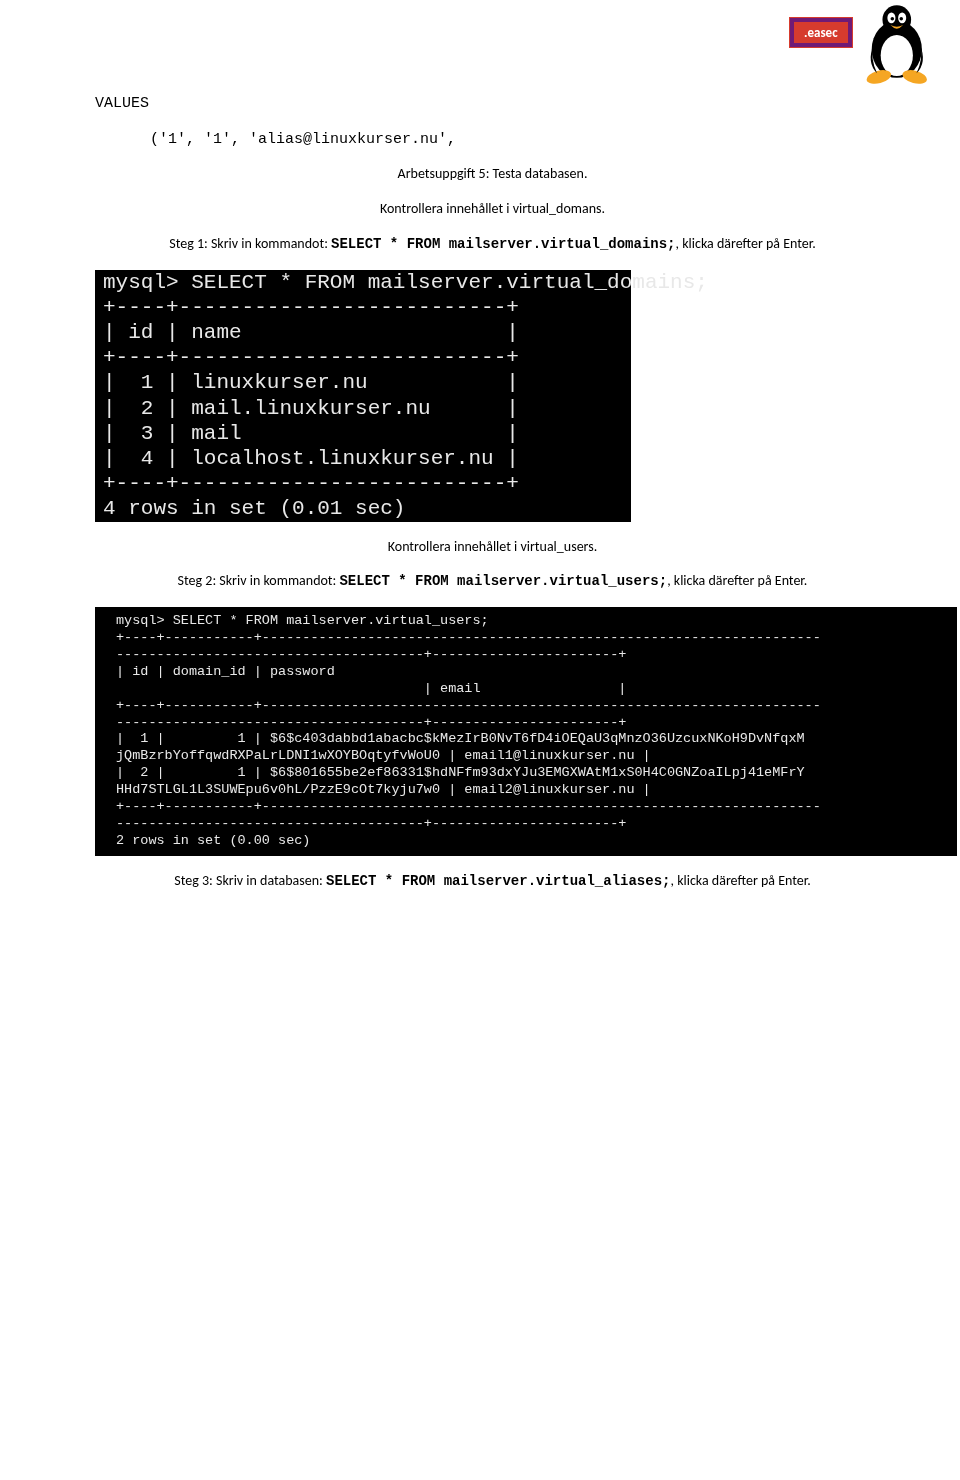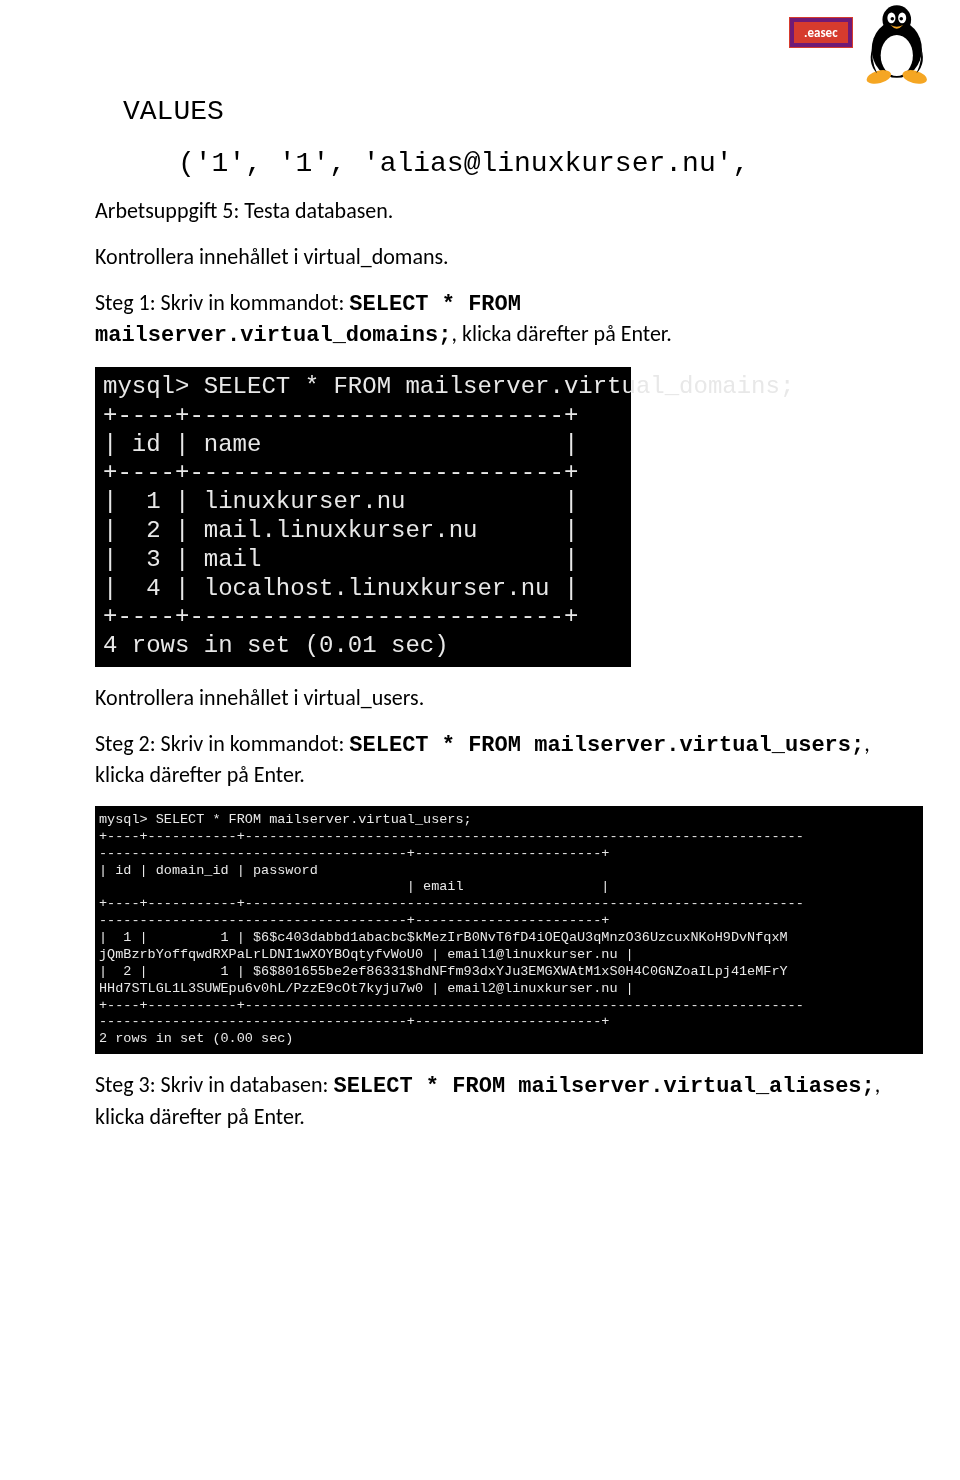--- a/index.html
+++ b/index.html
@@ -31,50 +31,50 @@
     background: #d63b2e;
     color: #fff;
     font-weight: bold;
     font-size: 13px;
     padding: 3px 10px;
     border: 4px solid #701a75;
     box-shadow: 0 0 0 1px #d63b2e;
   }
   .mono {
     font-family: "Courier New", Courier, monospace;
-    font-size: 28px;
+    font-size: 15px;
     line-height: 1.2;
-    margin-left: 28px;
   }
   .body-text {
-    font-size: 22px;
+    font-size: 14px;
     line-height: 1.35;
     margin: 16px 0;
+    text-align: center;
   }
   .mono-inline {
     font-family: "Courier New", Courier, monospace;
     font-weight: bold;
   }
   .terminal {
     background: #000;
     color: #e8e8e8;
     font-family: Consolas, "Courier New", monospace;
     white-space: pre;
     margin: 14px 0 14px 0;
   }
   .terminal.small {
-    font-size: 24px;
+    font-size: 21px;
     line-height: 1.2;
-    padding: 6px 8px;
+    padding: 0 8px;
     width: 520px;
   }
   .terminal.wide {
     font-size: 13.5px;
     line-height: 1.25;
-    padding: 6px 4px;
+    padding: 6px 21px;
     width: 820px;
   }
   .values-block {
     margin-top: 75px;
     margin-bottom: 10px;
   }
   .values-lines {
     padding-left: 55px;
   }
 </style>

